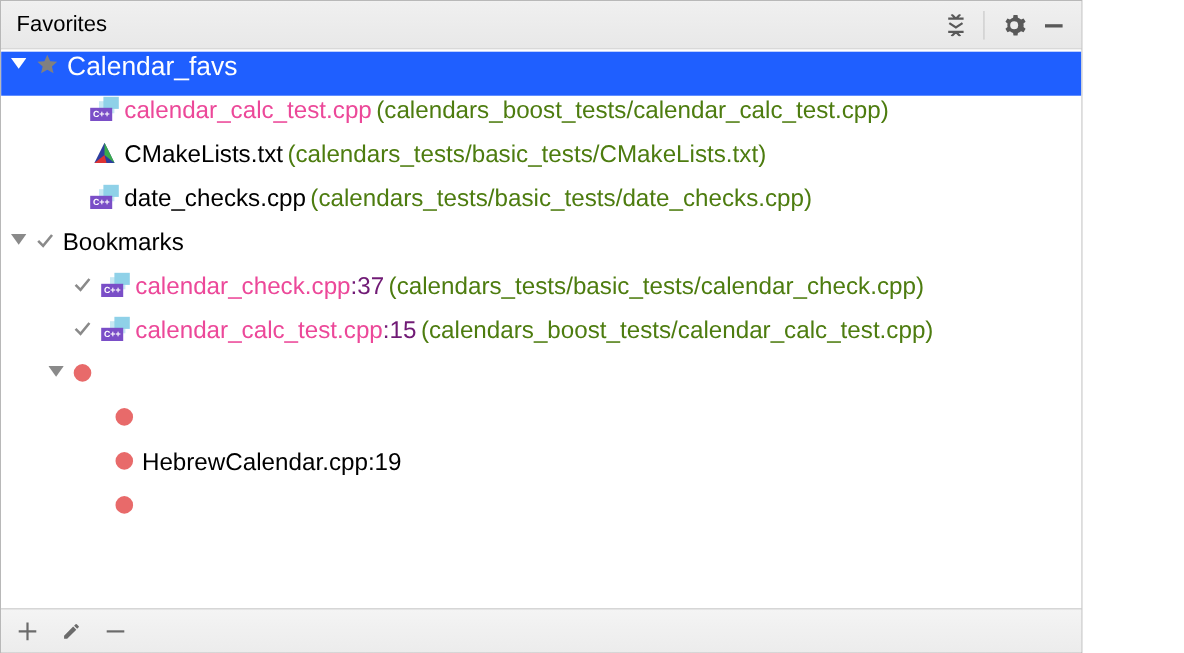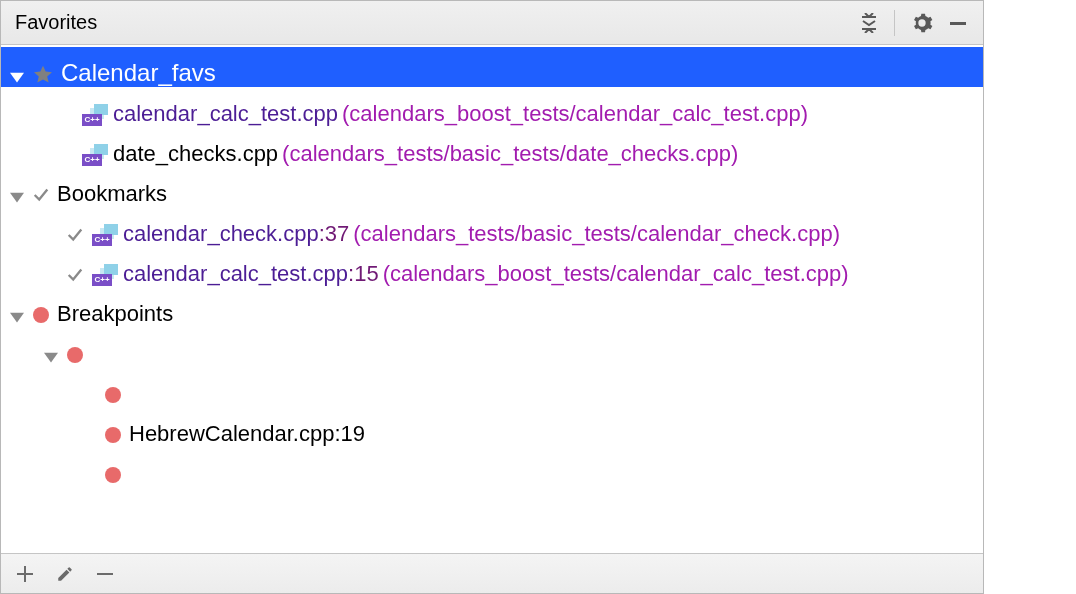--- a/index.html
+++ b/index.html
@@ -38,44 +38,44 @@
     margin: 0 6px 0 10px;
   }
   
   .tree {
     flex: 1;
     overflow: hidden;
     background: #fff;
     padding-top: 2px;
   }
   .row {
-    display: flex; align-items: flex-end;
+    display: flex; align-items: flex-start;
     height: 40px;
     padding-left: 6px;
     white-space: nowrap;
   }
   .row.selected {
     background: #1f5fff;
     color: #fff;
   }
   .indent { display:inline-block; height:1px; }
   .arrow {
     width: 20px; height: 20px; flex: 0 0 20px;
     display: inline-flex; align-items: center; justify-content: center;
     margin-right: 2px;
   }
   .icon-slot {
     width: 28px; height: 24px; flex: 0 0 28px;
     display: inline-flex; align-items: center; justify-content: center;
     margin-right: 4px;
   }
   .label { font-size: 22px; }
-  .label-link { color: #4c1d95; }
+  .label-link { color: #ec4899; }
   .row.selected .label { color:#fff; }
-  .path { color: #a21caf; font-size: 22px; margin-left: 4px; }
+  .path { color: #4d7c0f; font-size: 22px; margin-left: 4px; }
   .linenum { color: #701a75; font-size: 22px; }
   .bp-dot {
     width: 16px; height: 16px; border-radius: 50%;
     background: #e86a6a;
     display:inline-block;
   }
   
   .cpp-icon { width:26px; height:22px; position:relative; }
   .cpp-icon .sheet {
     position:absolute; right:0; top:0;
@@ -157,20 +157,32 @@
       <span class="icon-slot">
         <span class="cpp-icon">
             <span class="sheet"></span>
             <span class="tag">C++</span>
           </span>
       </span>
       <span class="label label-link">calendar_calc_test.cpp</span>
       <span class="path">(calendars_boost_tests/calendar_calc_test.cpp)</span>
     </div>
 
+    <div class="row">
+      <span class="indent" style="width:74px"></span>
+      <span class="icon-slot">
+        <svg class="cmake-icon" viewBox="0 0 24 24">
+          <path d="M12 2 L22 22 L2 22 Z" fill="#2d3e9e"></path>
+          <path d="M12 2 L22 22 L12 14 Z" fill="#3aad49"></path>
+          <path d="M2 22 L12 14 L14 22 Z" fill="#d33"></path>
+        </svg>
+      </span>
+      <span class="label">CMakeLists.txt</span>
+      <span class="path">(calendars_tests/basic_tests/CMakeLists.txt)</span>
+    </div>
 
     <div class="row">
       <span class="indent" style="width:74px"></span>
       <span class="icon-slot">
         <span class="cpp-icon">
             <span class="sheet"></span>
             <span class="tag">C++</span>
           </span>
       </span>
       <span class="label">date_checks.cpp</span>
@@ -220,31 +232,20 @@
         <span class="cpp-icon">
             <span class="sheet"></span>
             <span class="tag">C++</span>
           </span>
       </span>
       <span class="label label-link">calendar_calc_test.cpp</span>
         <span class="linenum">:15</span>
       <span class="path">(calendars_boost_tests/calendar_calc_test.cpp)</span>
     </div>
 
-    <div class="row">
-      <span class="arrow">
-        <svg width="14" height="14" viewBox="0 0 10 10">
-            <path d="M0 2 L10 2 L5 9 Z" fill="#8a8a8a"></path>
-          </svg>
-      </span>
-      <span class="icon-slot" style="width:24px;flex-basis:24px">
-          <span class="bp-dot"></span>
-        </span>
-      <span class="label">Breakpoints</span>
-    </div>
 
     <div class="row">
       <span class="indent" style="width:34px"></span>
       <span class="arrow">
         <svg width="14" height="14" viewBox="0 0 10 10">
             <path d="M0 2 L10 2 L5 9 Z" fill="#8a8a8a"></path>
           </svg>
       </span>
       <span class="icon-slot" style="width:24px;flex-basis:24px">
           <span class="bp-dot"></span>

